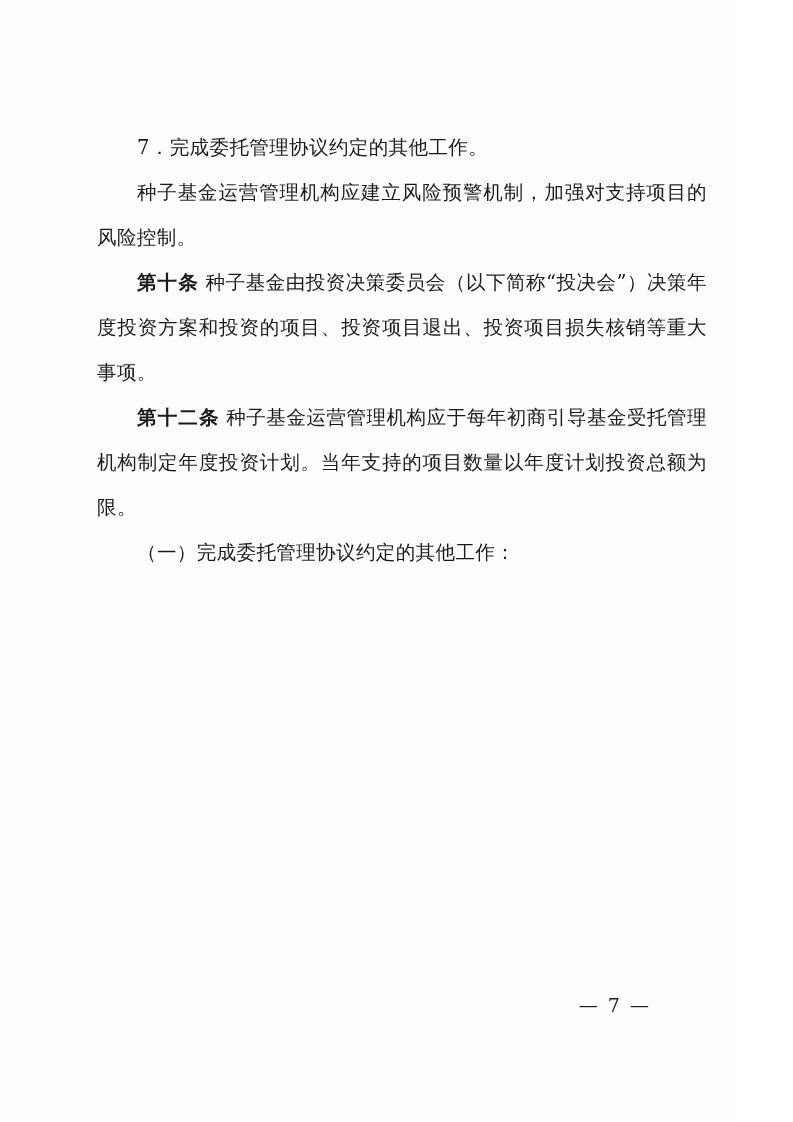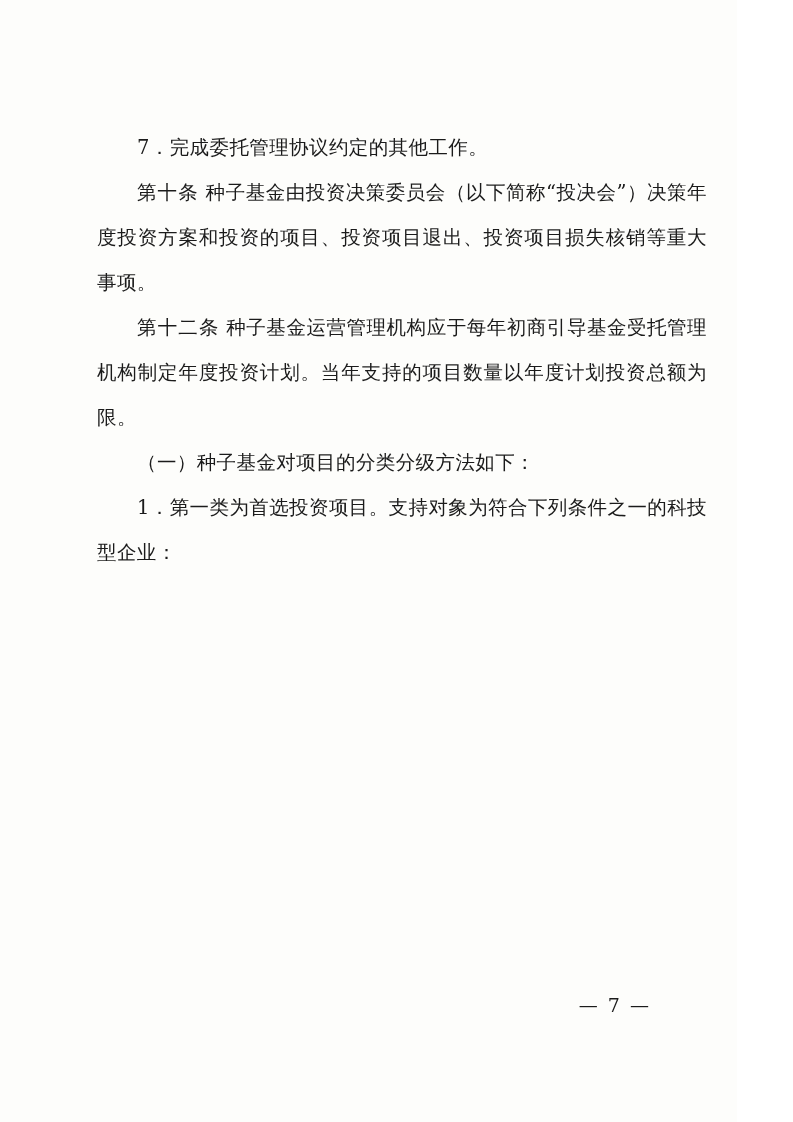--- a/index.html
+++ b/index.html
@@ -28,21 +28,21 @@
     color: #1b1b1b;
     text-align: justify;
     text-justify: inter-ideograph;
     letter-spacing: 0.4px;
     margin: 0;
   }
   .indent {
     text-indent: 40px;
   }
   .para .heading {
-    font-weight: normal;
+    font-weight: bold;
     letter-spacing: 1px;
   }
   .pagenum {
     position: absolute;
     right: 86px;
     bottom: 106px;
     font-size: 19px;
     color: #1b1b1b;
     letter-spacing: 2px;
     font-family: "DejaVu Serif", "Liberation Serif", serif;
@@ -51,38 +51,38 @@
 </head>
 <body>
 
 <div class="page">
   <div class="content">
 
     <p class="para indent">
       <span>7．完成委托管理协议约定的其他工作。</span>
     </p>
 
+    <p class="para indent">
+      <span>种子基金运营管理机构应建立风险预警机制，加强对支持项目的风险控制。</span>
+    </p>
 
     <p class="para indent">
       <span class="heading">第十条</span>
       <span>种子基金由投资决策委员会（以下简称“投决会”）决策年度投资方案和投资的项目、投资项目退出、投资项目损失核销等重大事项。</span>
     </p>
 
 
 
     <p class="para indent">
       <span class="heading">第十二条</span>
       <span>种子基金运营管理机构应于每年初商引导基金受托管理机构制定年度投资计划。当年支持的项目数量以年度计划投资总额为限。</span>
     </p>
 
 
     <p class="para indent">
-      <span>（一）种子基金对项目的分类分级方法如下：</span>
+      <span>（一）完成委托管理协议约定的其他工作：</span>
     </p>
 
-    <p class="para indent">
-      <span>1．第一类为首选投资项目。支持对象为符合下列条件之一的科技型企业：</span>
-    </p>
 
   </div>
 
   <div class="pagenum">— 7 —</div>
 </div>
 
 </body></html>

